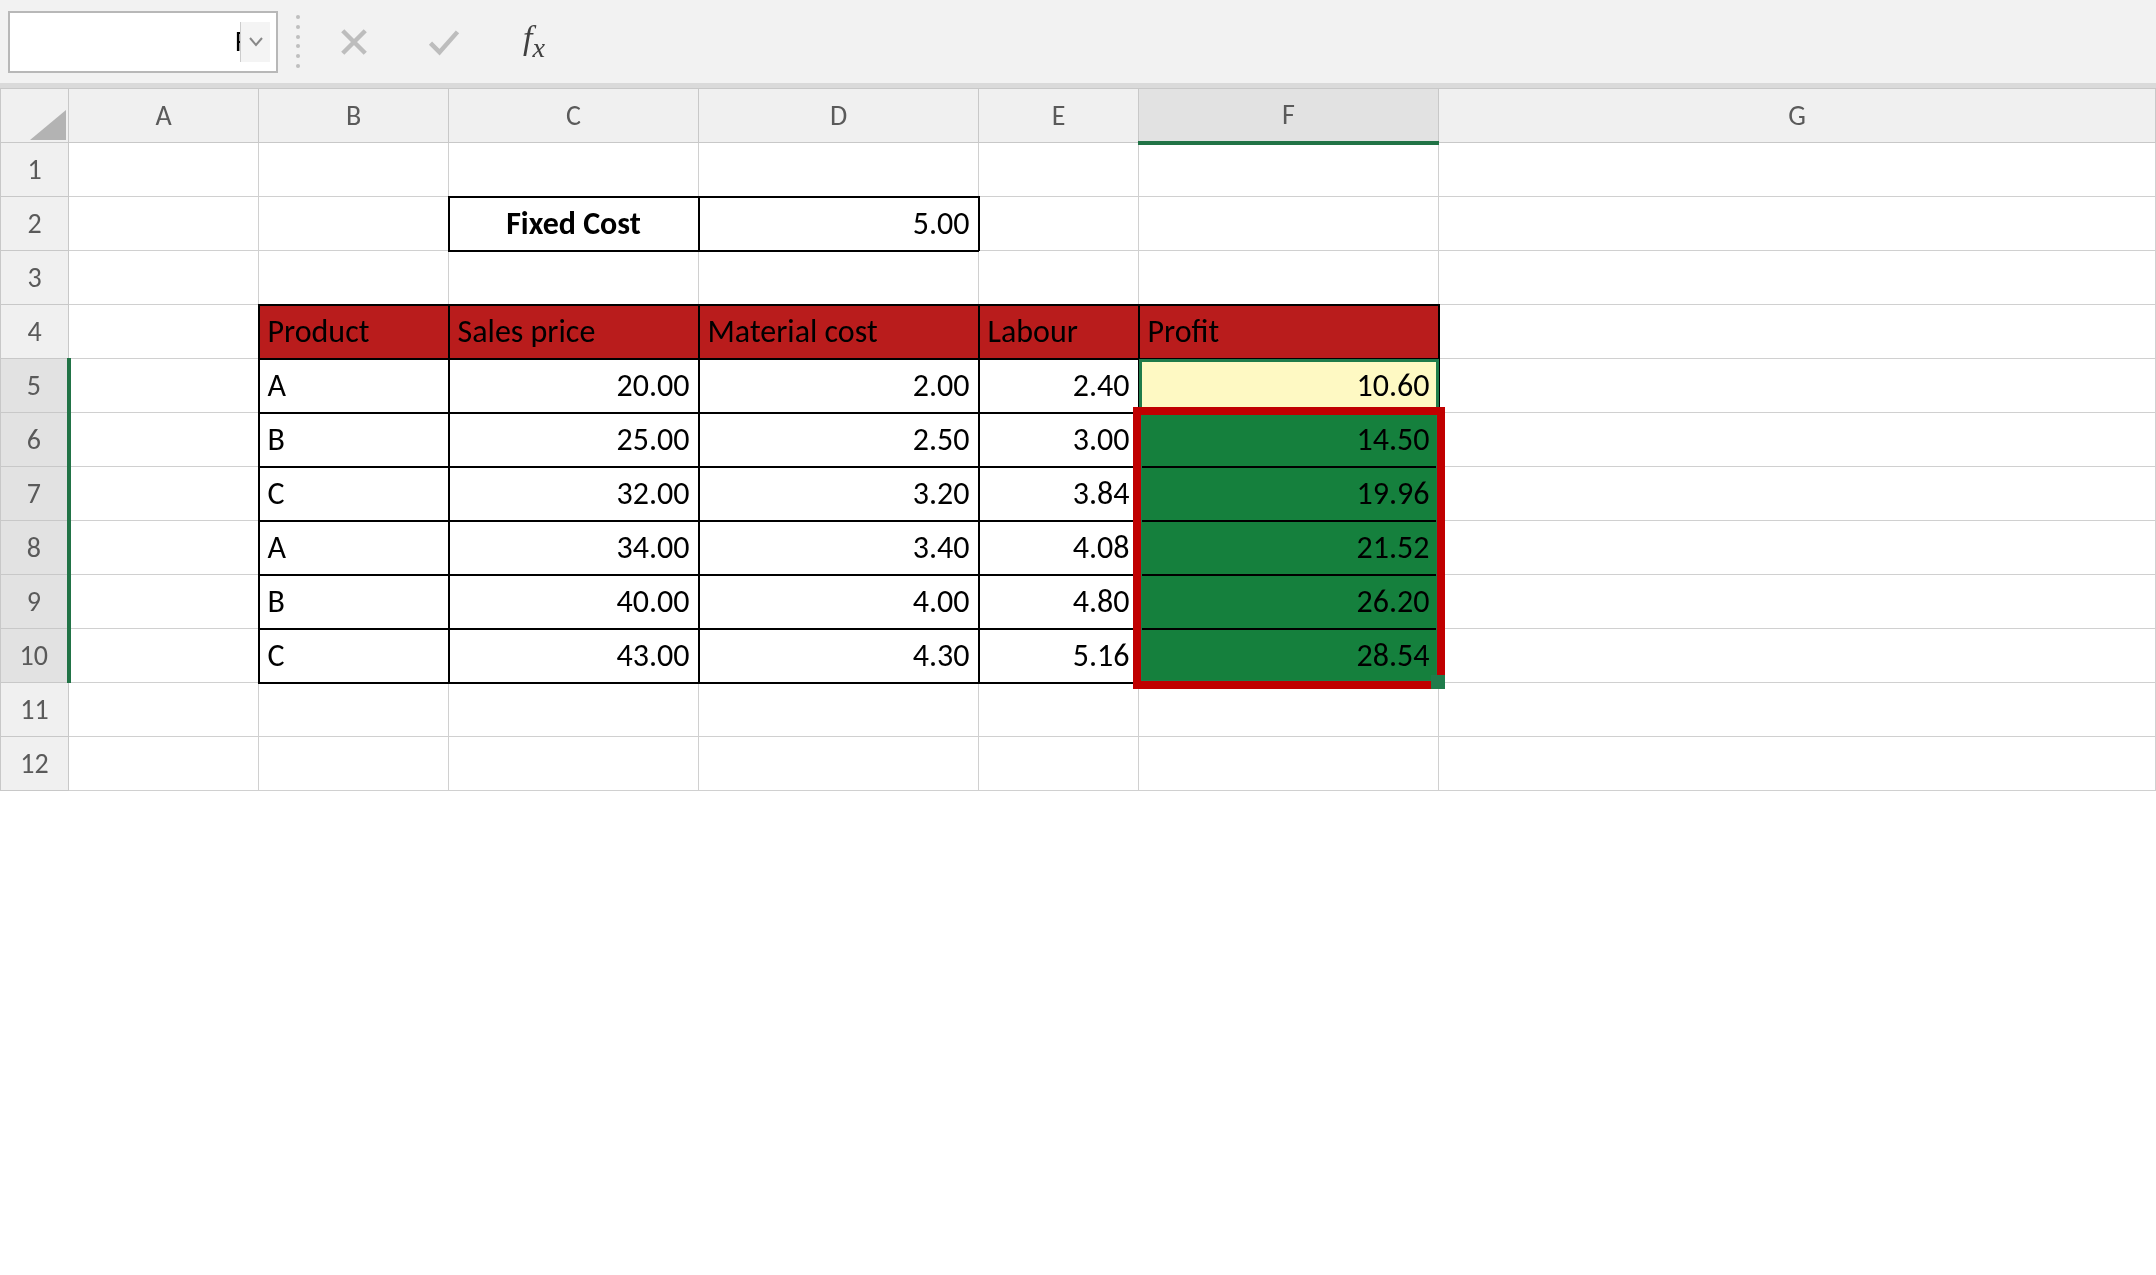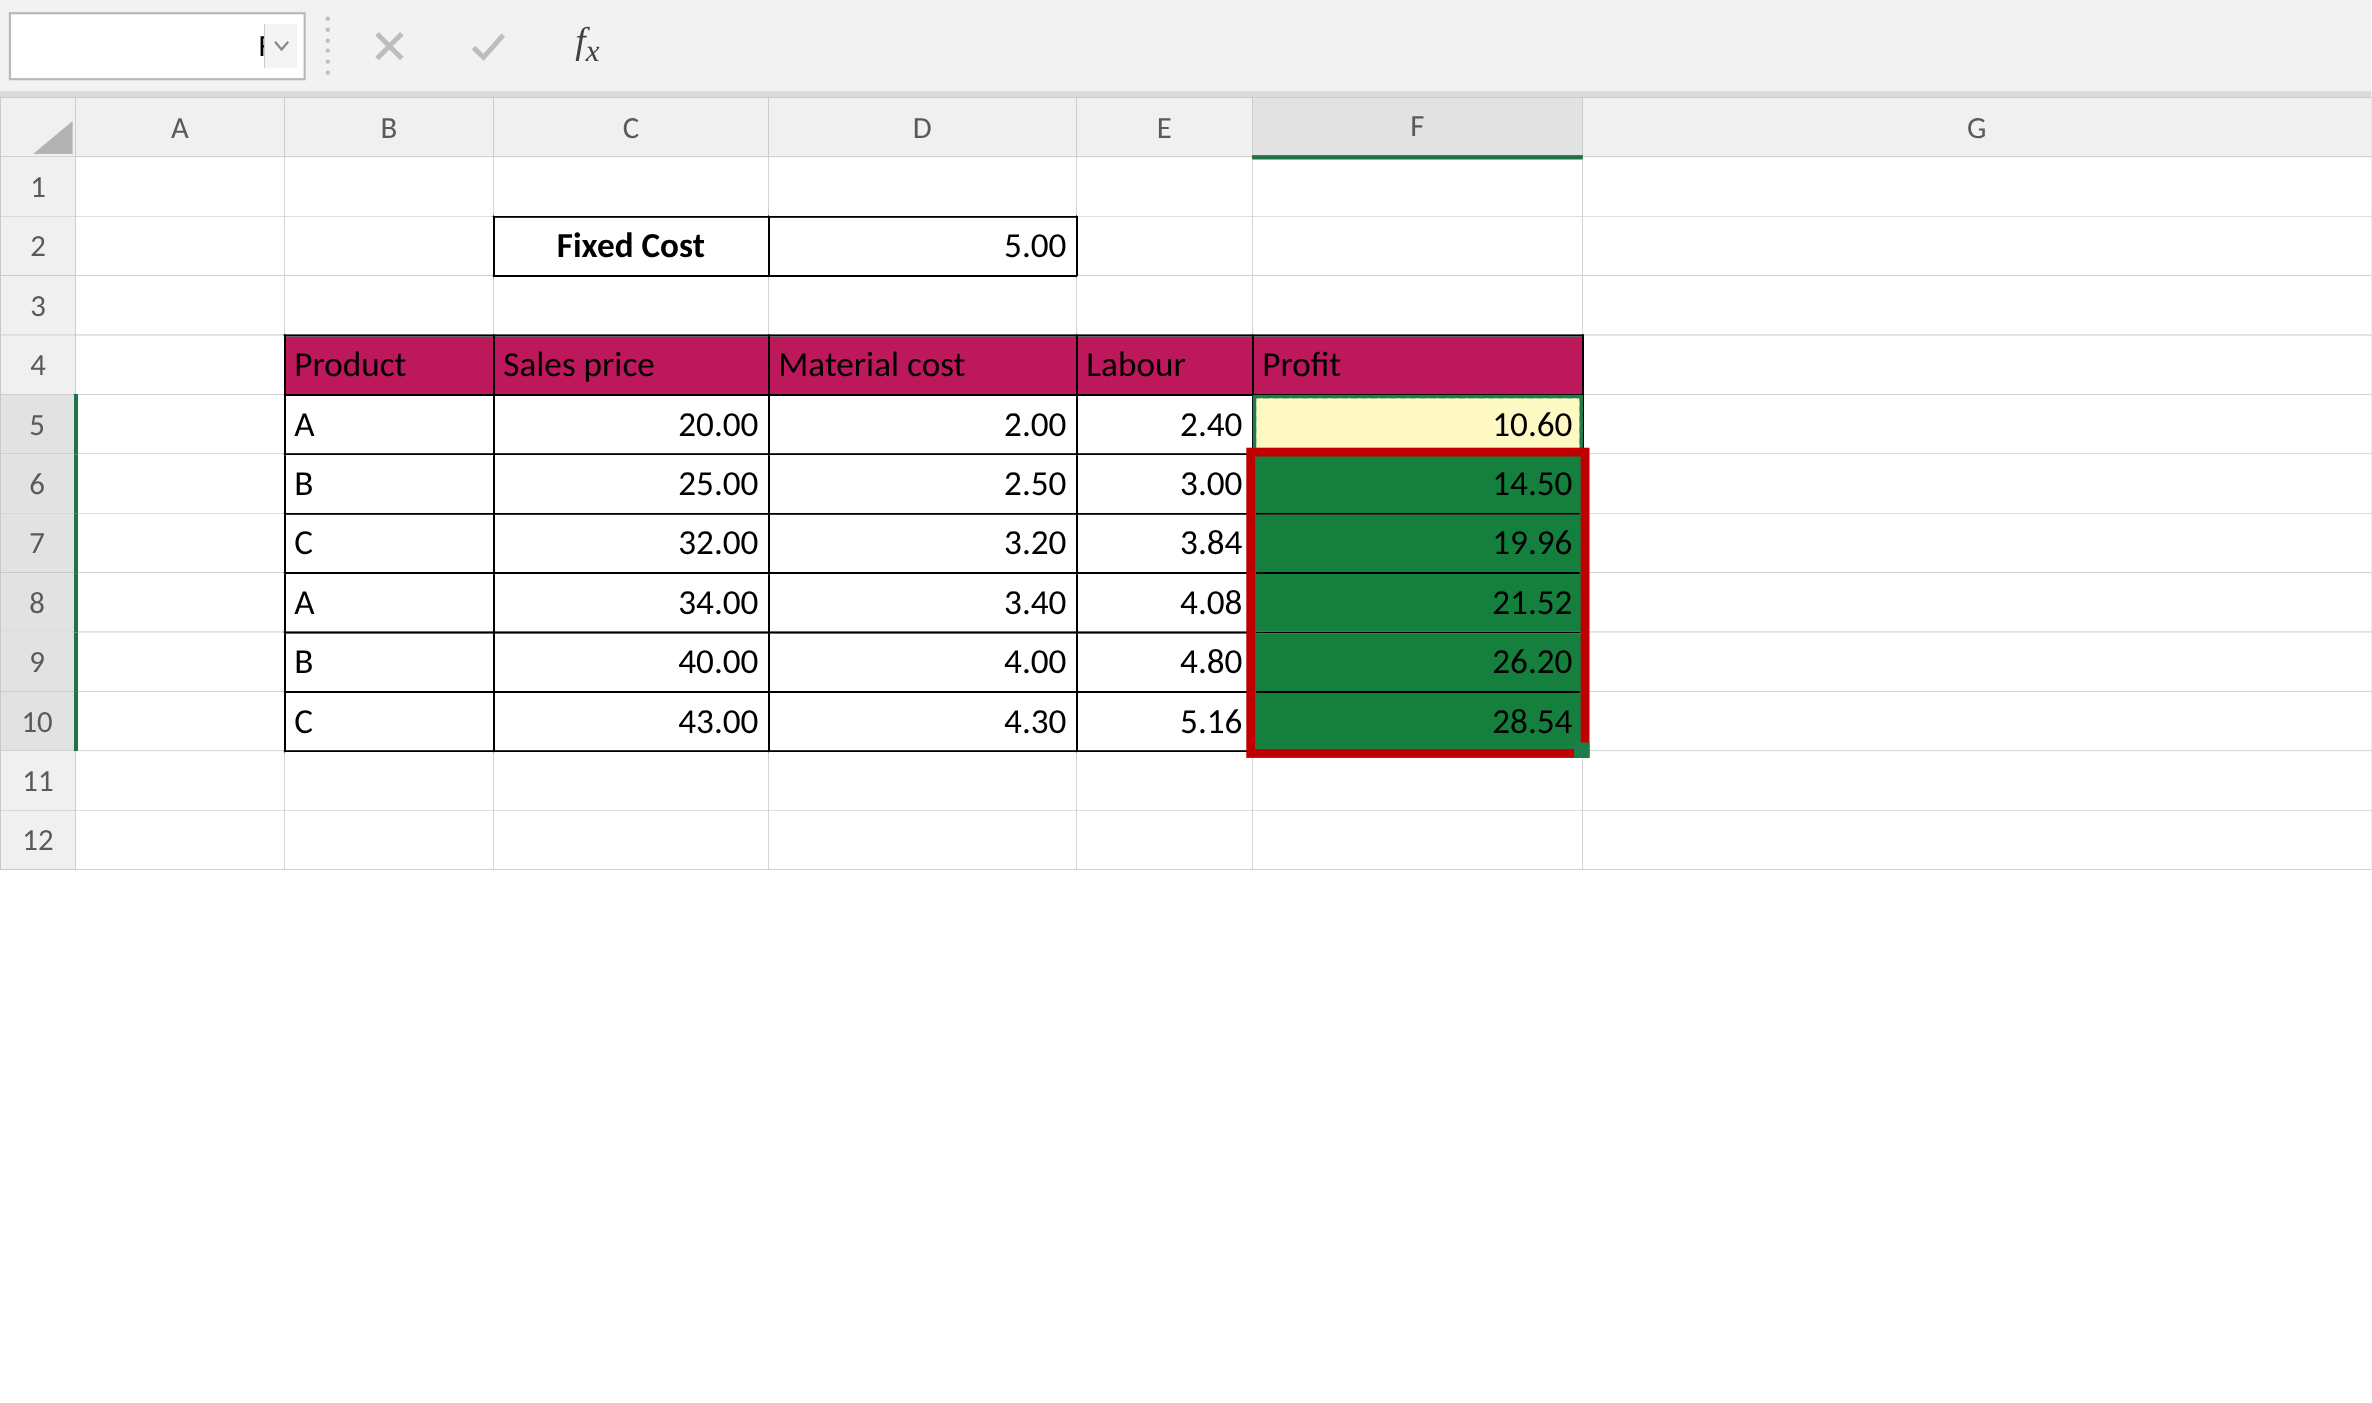--- a/index.html
+++ b/index.html
@@ -152,21 +152,21 @@
   .col-E { width: 160px; }
   .col-F { width: 300px; }
   .col-G { width: auto; }
 
   
   td.boxcell {
     border: 2px solid #000;
   }
   td.header-cell {
     border: 2px solid #000;
-    background: #be185d;
+    background: #b91c1c;
     font-size: 32px;
     text-align: left;
   }
   td.fixed-label {
     border: 2px solid #000;
     font-weight: bold;
     text-align:center;
   }
   td.fixed-value {
     border: 2px solid #000;

